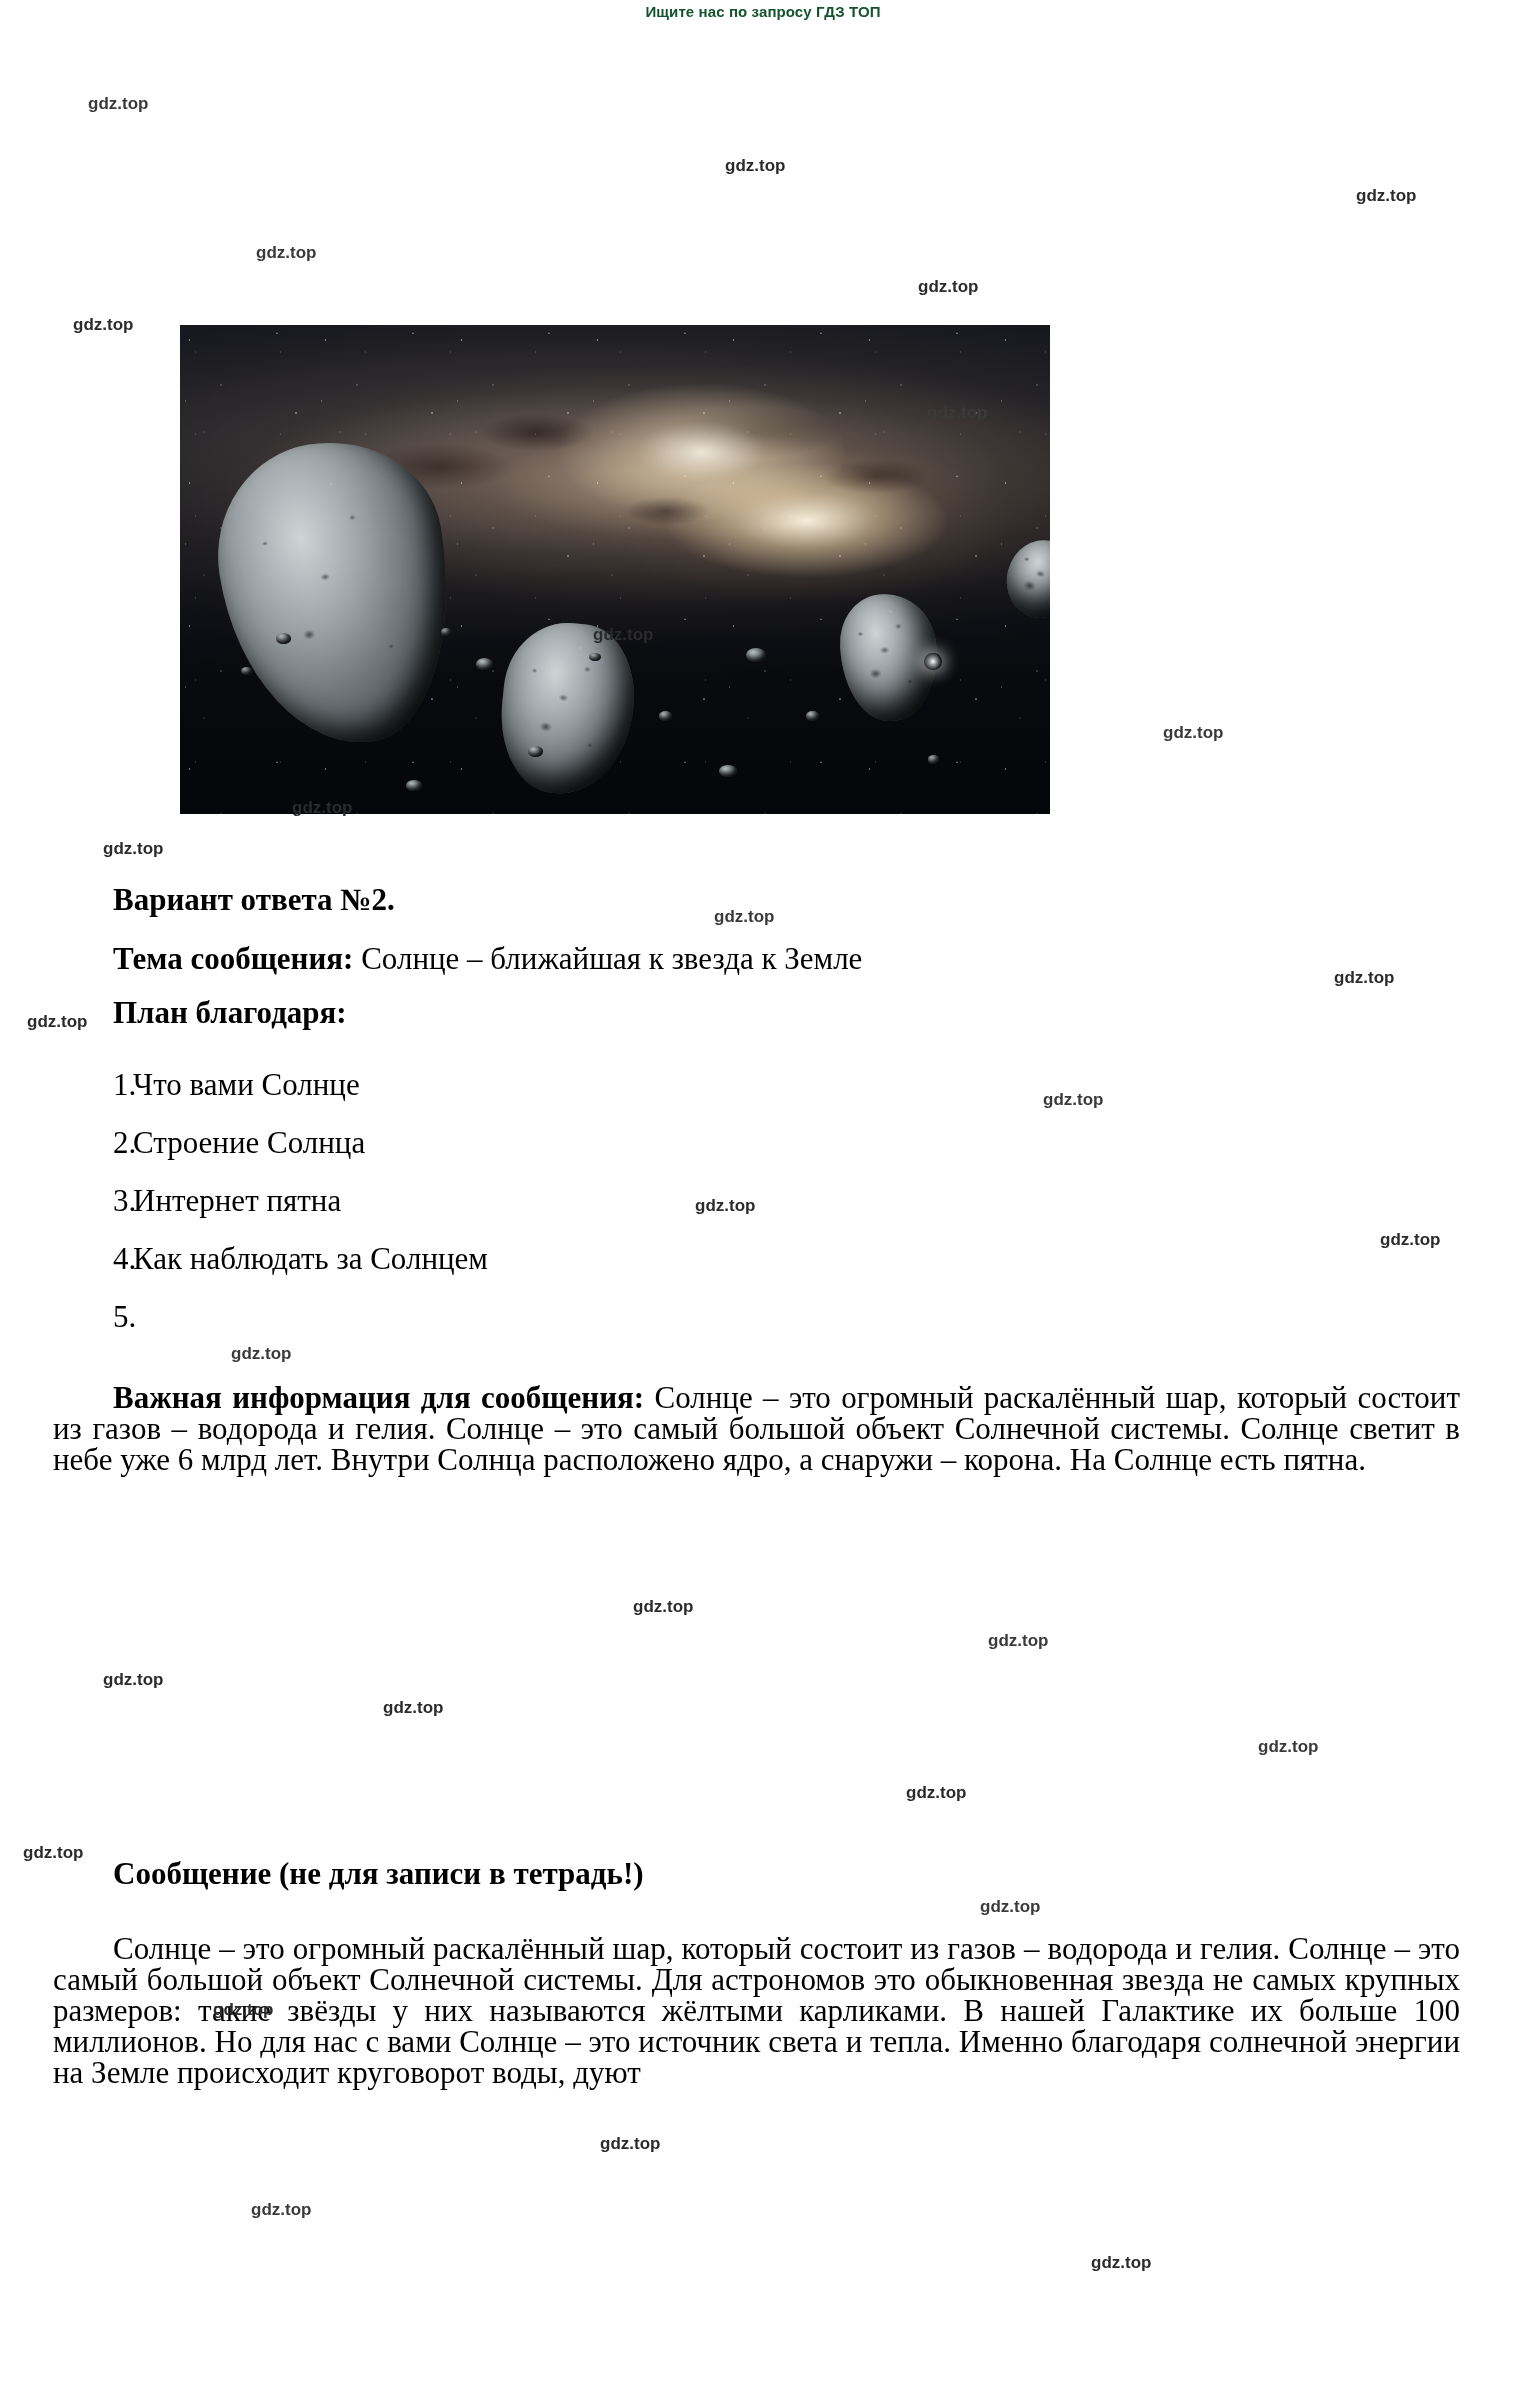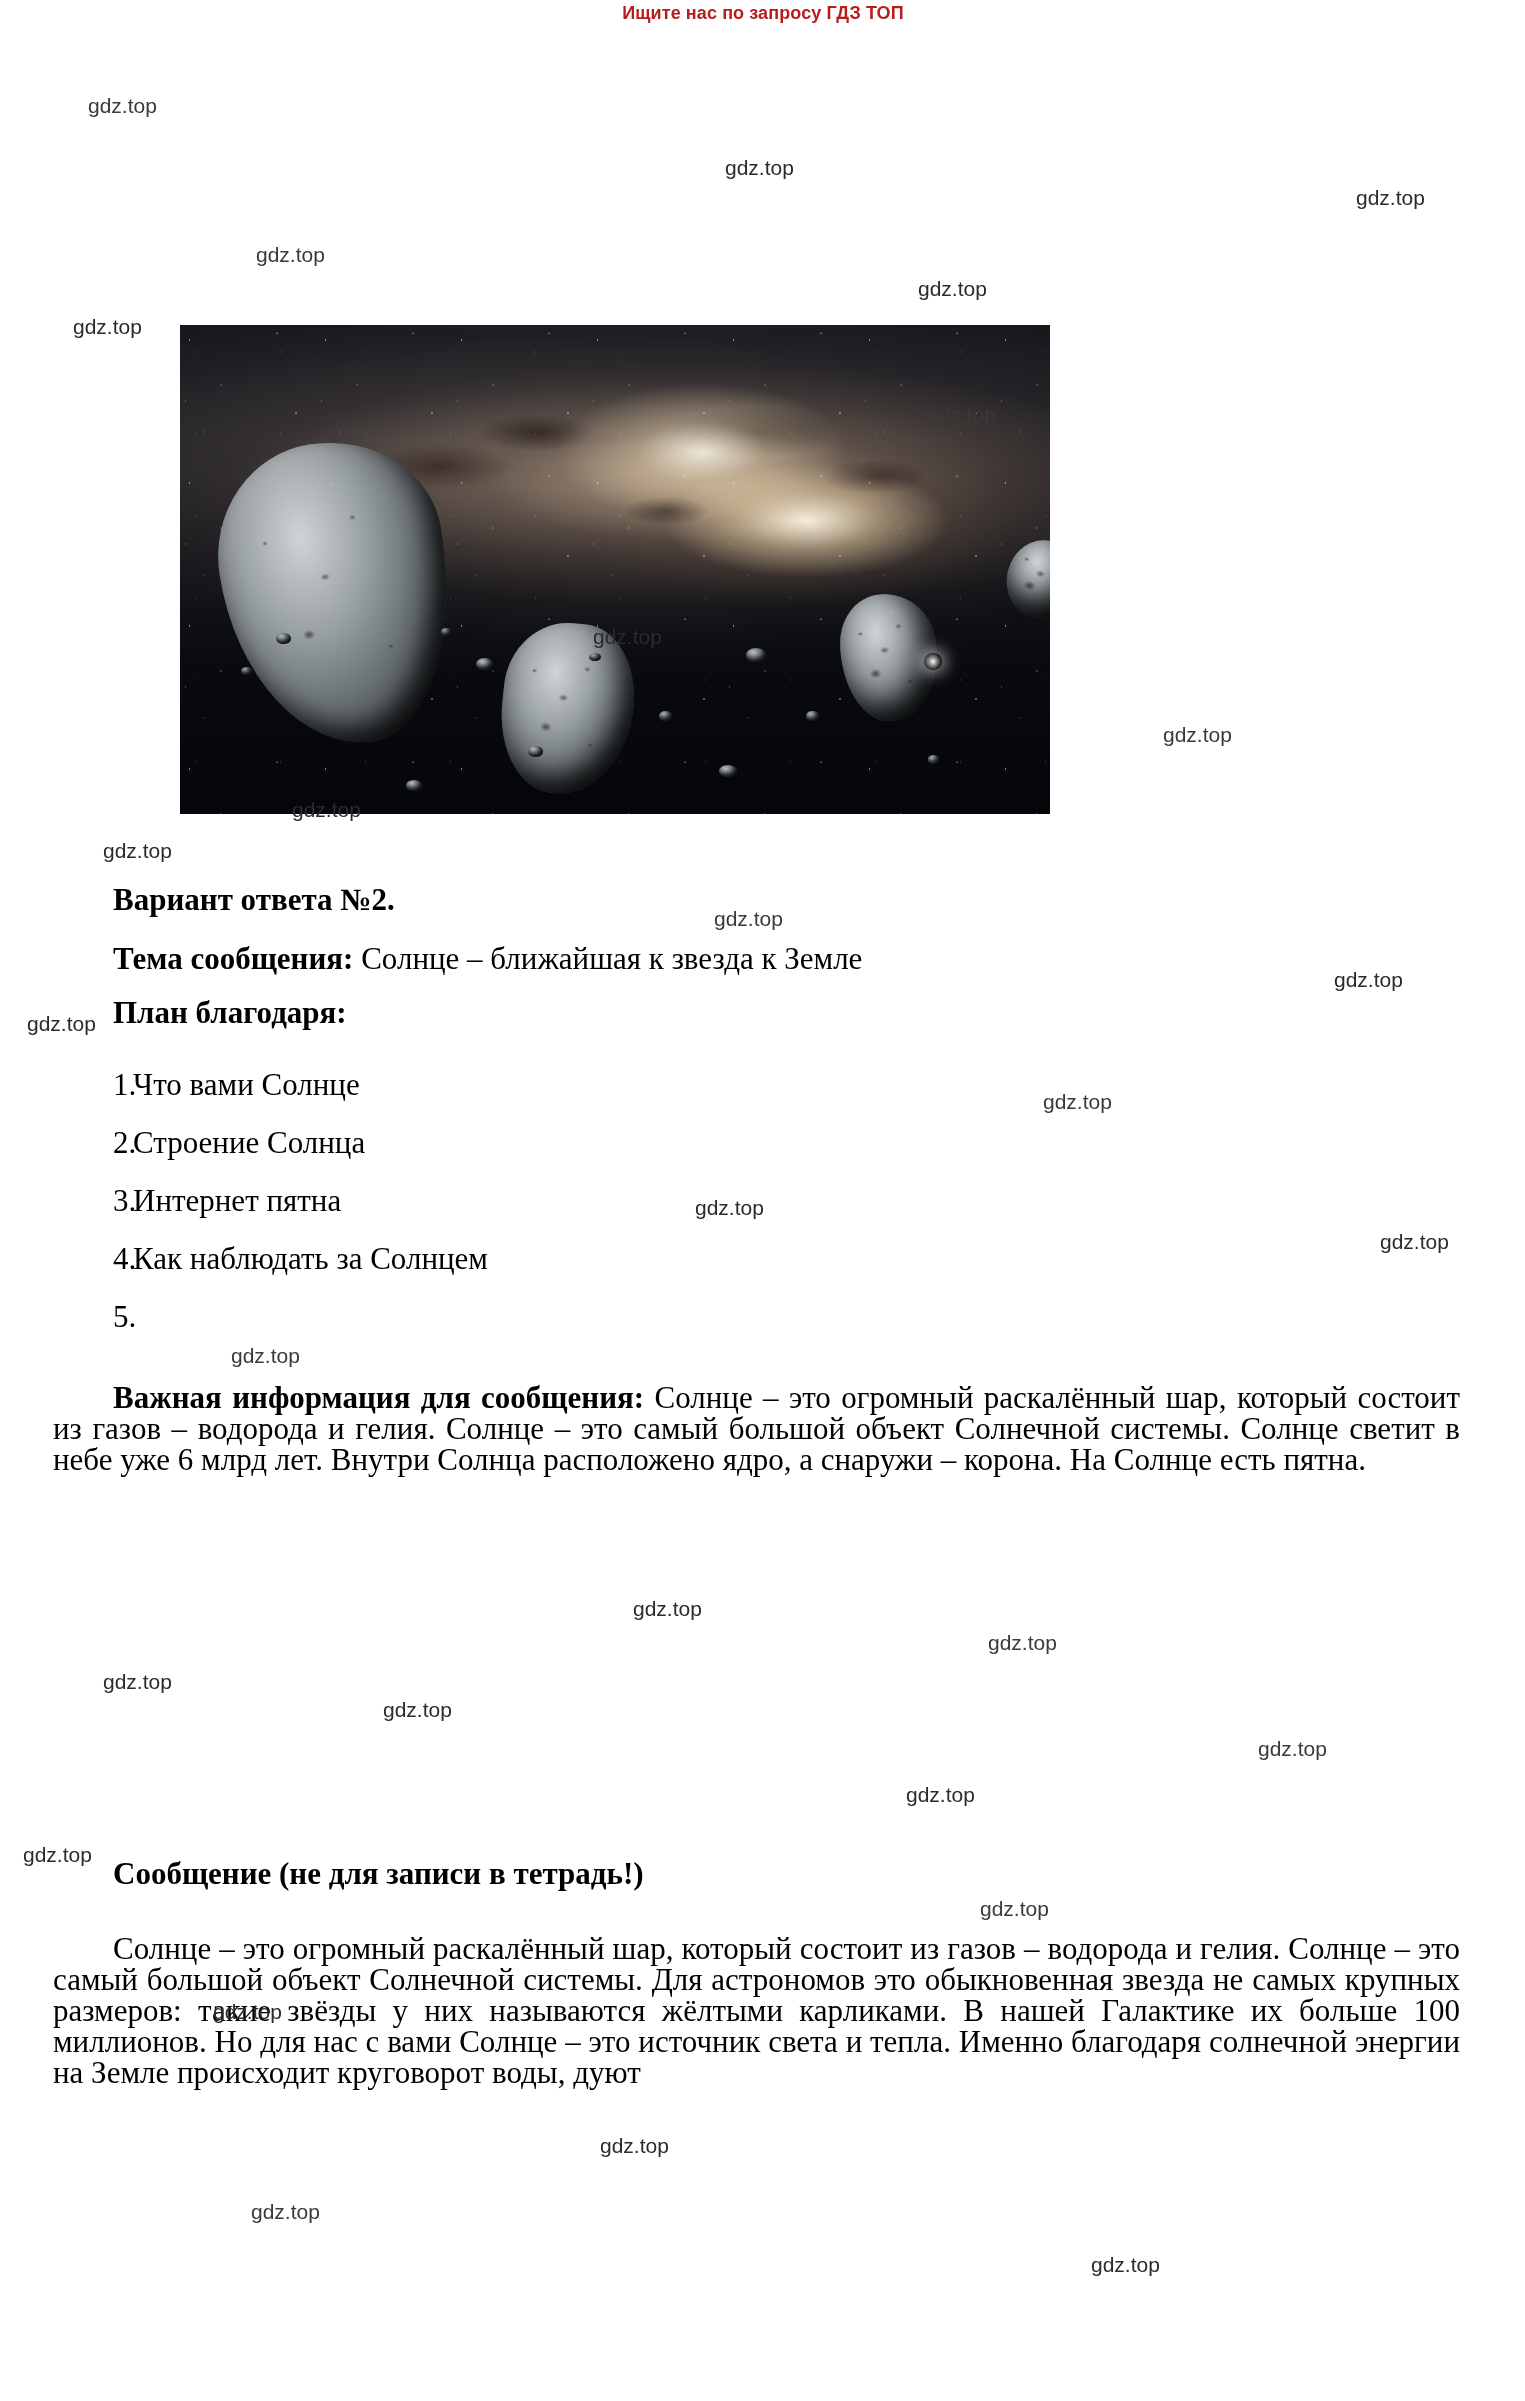--- a/index.html
+++ b/index.html
@@ -18,23 +18,23 @@
   }
 
   
   .promo {
     position: absolute;
     top: 2.7px;
     left: 0;
     width: 1526px;
     text-align: center;
     font-family: "Liberation Sans", "DejaVu Sans", sans-serif;
-    font-size: 18px;
+    font-size: 15px;
     font-weight: 700;
-    color: #b91c1c;
+    color: #14532d;
     letter-spacing: 0.1px;
     white-space: nowrap;
   }
 
   
   .sheet {
     position: absolute;
     top: 0;
     left: 0;
     width: 1526px;
@@ -194,22 +194,22 @@
   ol.plan li .num {
     position: absolute;
     left: 60px;
     top: 0;
   }
 
   
   .wm {
     position: absolute;
     font-family: "Liberation Sans", "DejaVu Sans", sans-serif;
-    font-size: 21px;
-    font-weight: 400;
+    font-size: 17px;
+    font-weight: 700;
     color: #2b2b2b;
     white-space: nowrap;
     pointer-events: none;
   }
   .wm-light { color: #3a3a3a; }
 
   
   .footer {
     position: absolute;
     left: 0;

